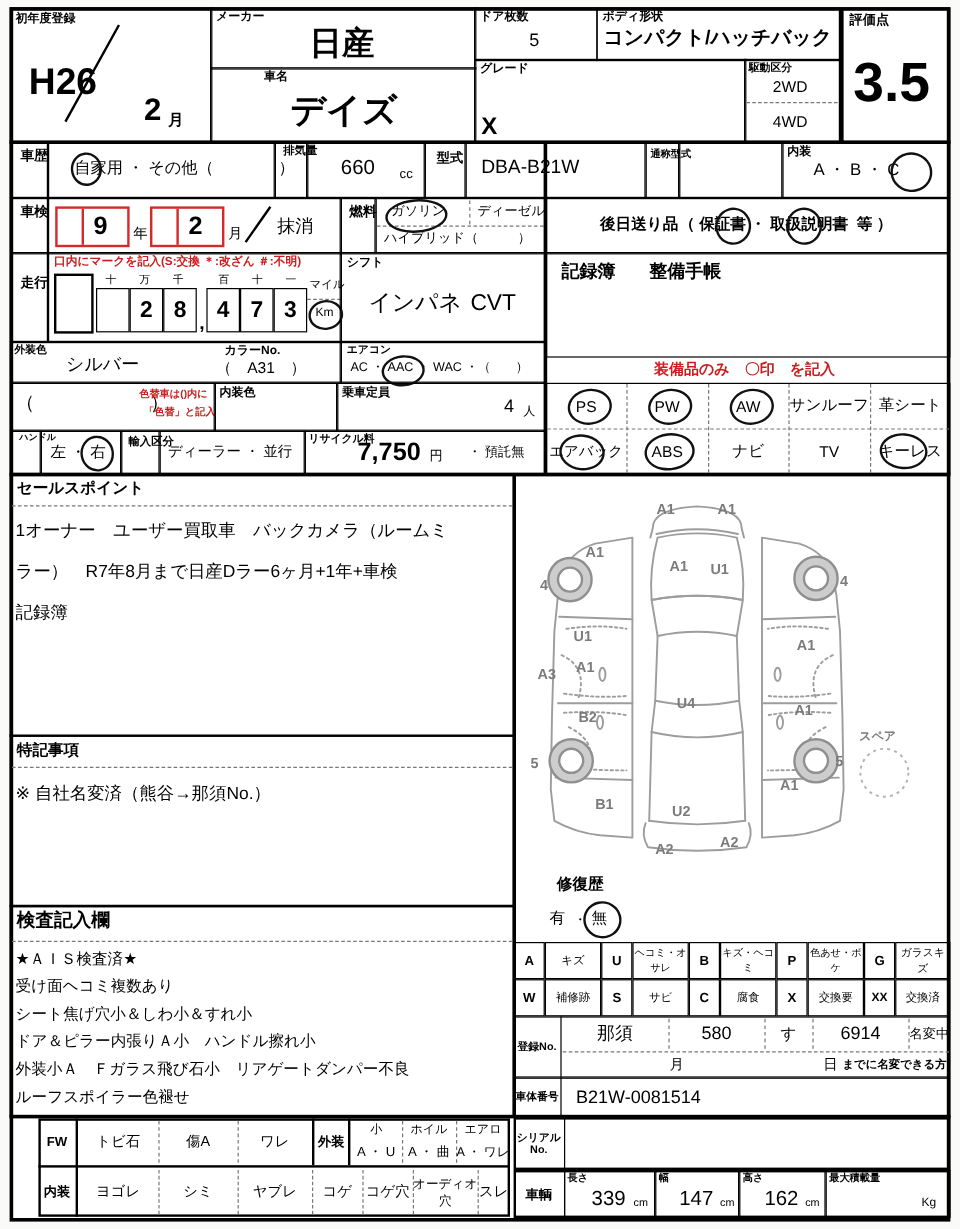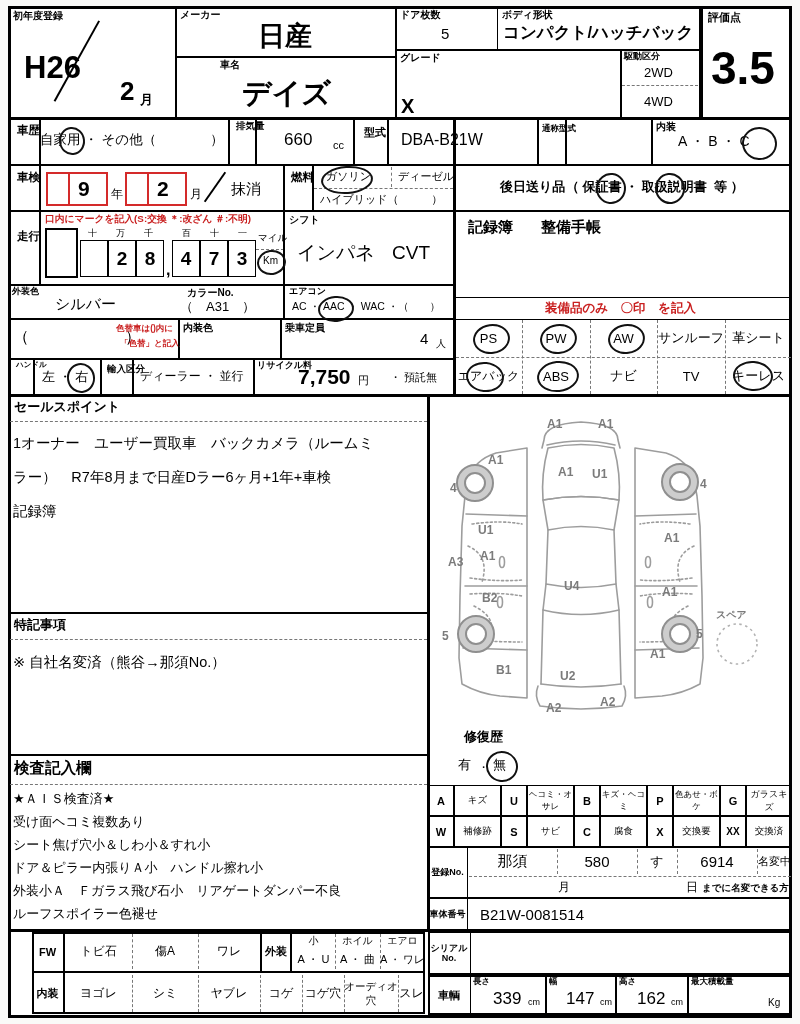--- a/index.html
+++ b/index.html
@@ -70,21 +70,21 @@
   <div class="c" style="left:700px;top:6px;width:92px;height:113px;border-left-width:3px;">
     <span class="cell-lbl" style="left:5px;top:4px;font-size:11px;">評価点</span>
   </div>
   <span class="t b" style="left:711px;top:44px;font-size:46px;">3.5</span>
 
   <div class="sl" style="left:8px;top:117px;width:784px;height:3px;"></div>
 
   <div class="c" style="left:8px;top:118px;width:33px;height:47px;"></div>
   <div class="t b vert" style="left:17px;top:124px;width:14px;font-size:11.5px;position:absolute;">車歴</div>
   <div class="c" style="left:39px;top:118px;width:191px;height:47px;"></div>
-  <span class="t" style="left:40px;top:133px;font-size:13.5px;">自家用 ・ その他（　　　　）</span>
+  <span class="t" style="left:62px;top:133px;font-size:13.5px;">自家用 ・ その他（　　　　）</span>
   <div class="mark" style="left:59px;top:127px;width:22px;height:24px;transform:rotate(-6deg);"></div>
 
   <div class="c" style="left:228px;top:118px;width:29px;height:47px;"></div>
   <div class="t b vert" style="left:236px;top:121px;width:12px;font-size:9.5px;position:absolute;">排気量</div>
   <div class="c" style="left:255px;top:118px;width:100px;height:47px;"></div>
   <span class="t" style="left:284px;top:131px;font-size:17px;">660</span>
   <span class="t" style="left:333px;top:140px;font-size:11px;">cc</span>
 
   <div class="c" style="left:353px;top:118px;width:36px;height:47px;"></div>
   <div class="t b vert" style="left:364px;top:126px;width:14px;font-size:11px;position:absolute;">型式</div>
@@ -155,21 +155,21 @@
   <div class="fc c" style="left:200px;top:240px;width:28px;height:37px;font-size:19px;font-weight:bold;">7</div>
   <div class="fc c" style="left:228px;top:240px;width:28px;height:37px;font-size:19px;font-weight:bold;">3</div>
   <span class="t" style="left:258px;top:233px;font-size:9.5px;">マイル</span>
   <div class="dashh" style="left:256px;top:249px;width:28px;"></div>
   <span class="t" style="left:263px;top:256px;font-size:10px;">Km</span>
   <div class="mark" style="left:257px;top:250px;width:25px;height:21px;transform:rotate(-8deg);"></div>
 
   <div class="c" style="left:283px;top:211px;width:172px;height:74px;">
     <span class="cell-lbl" style="left:5px;top:2px;">シフト</span>
   </div>
-  <span class="t" style="left:297px;top:243px;font-size:19px;">インパネ</span>
+  <span class="t" style="left:307px;top:243px;font-size:19px;">インパネ</span>
   <span class="t" style="left:392px;top:243px;font-size:19px;">CVT</span>
 
   <div class="c" style="left:455px;top:211px;width:337px;height:87px;"></div>
   <span class="t b" style="left:468px;top:219px;font-size:15px;">記録簿</span>
   <span class="t b" style="left:541px;top:219px;font-size:15px;">整備手帳</span>
 
   <div class="c" style="left:8px;top:285px;width:277px;height:34px;">
     <span class="cell-lbl" style="left:3px;top:1px;font-size:9px;">外装色</span>
   </div>
   <span class="t" style="left:55px;top:296px;font-size:15px;">シルバー</span>

